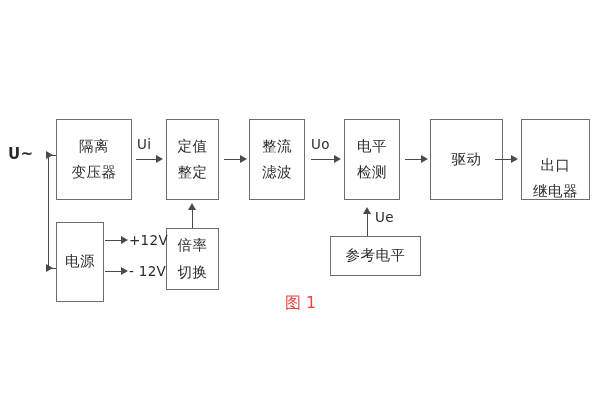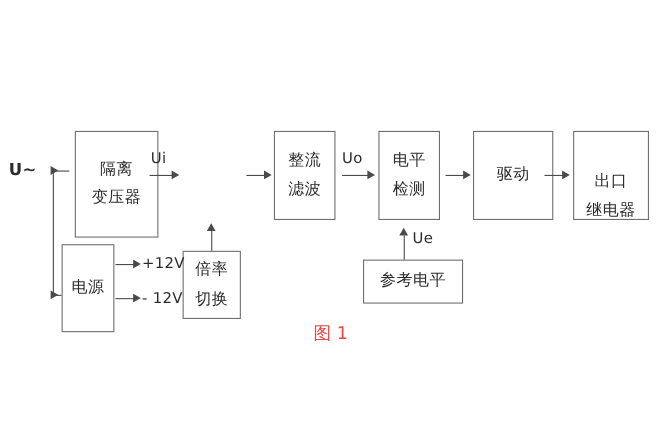--- a/index.html
+++ b/index.html
@@ -89,25 +89,29 @@
   <div class="label big" style="left:8px; top:145px;">U~</div>
 
   <div class="vline" style="left:48px; top:155px; height:113px;"></div>
 
   <div class="hline" style="left:48px; top:155px; width:15px;"></div>
   <div class="arrow-r" style="left:46px; top:151px;"></div>
 
   <div class="hline" style="left:48px; top:268px; width:15px;"></div>
   <div class="arrow-r" style="left:46px; top:264px;"></div>
 
-  <div class="block" style="left:68px; top:119px; width:76px; height:97px;">
+  <div class="block" style="left:56px; top:119px; width:76px; height:81px;">
     <span class="line1">隔离</span>
     <span class="line2">变压器</span>
   </div>
 
+  <div class="block" style="left:166px; top:119px; width:53px; height:81px;">
+    <span class="line1">定值</span>
+    <span class="line2">整定</span>
+  </div>
 
   <div class="block" style="left:249px; top:119px; width:56px; height:81px;">
     <span class="line1">整流</span>
     <span class="line2">滤波</span>
   </div>
 
   <div class="block" style="left:344px; top:119px; width:56px; height:81px;">
     <span class="line1">电平</span>
     <span class="line2">检测</span>
   </div>

